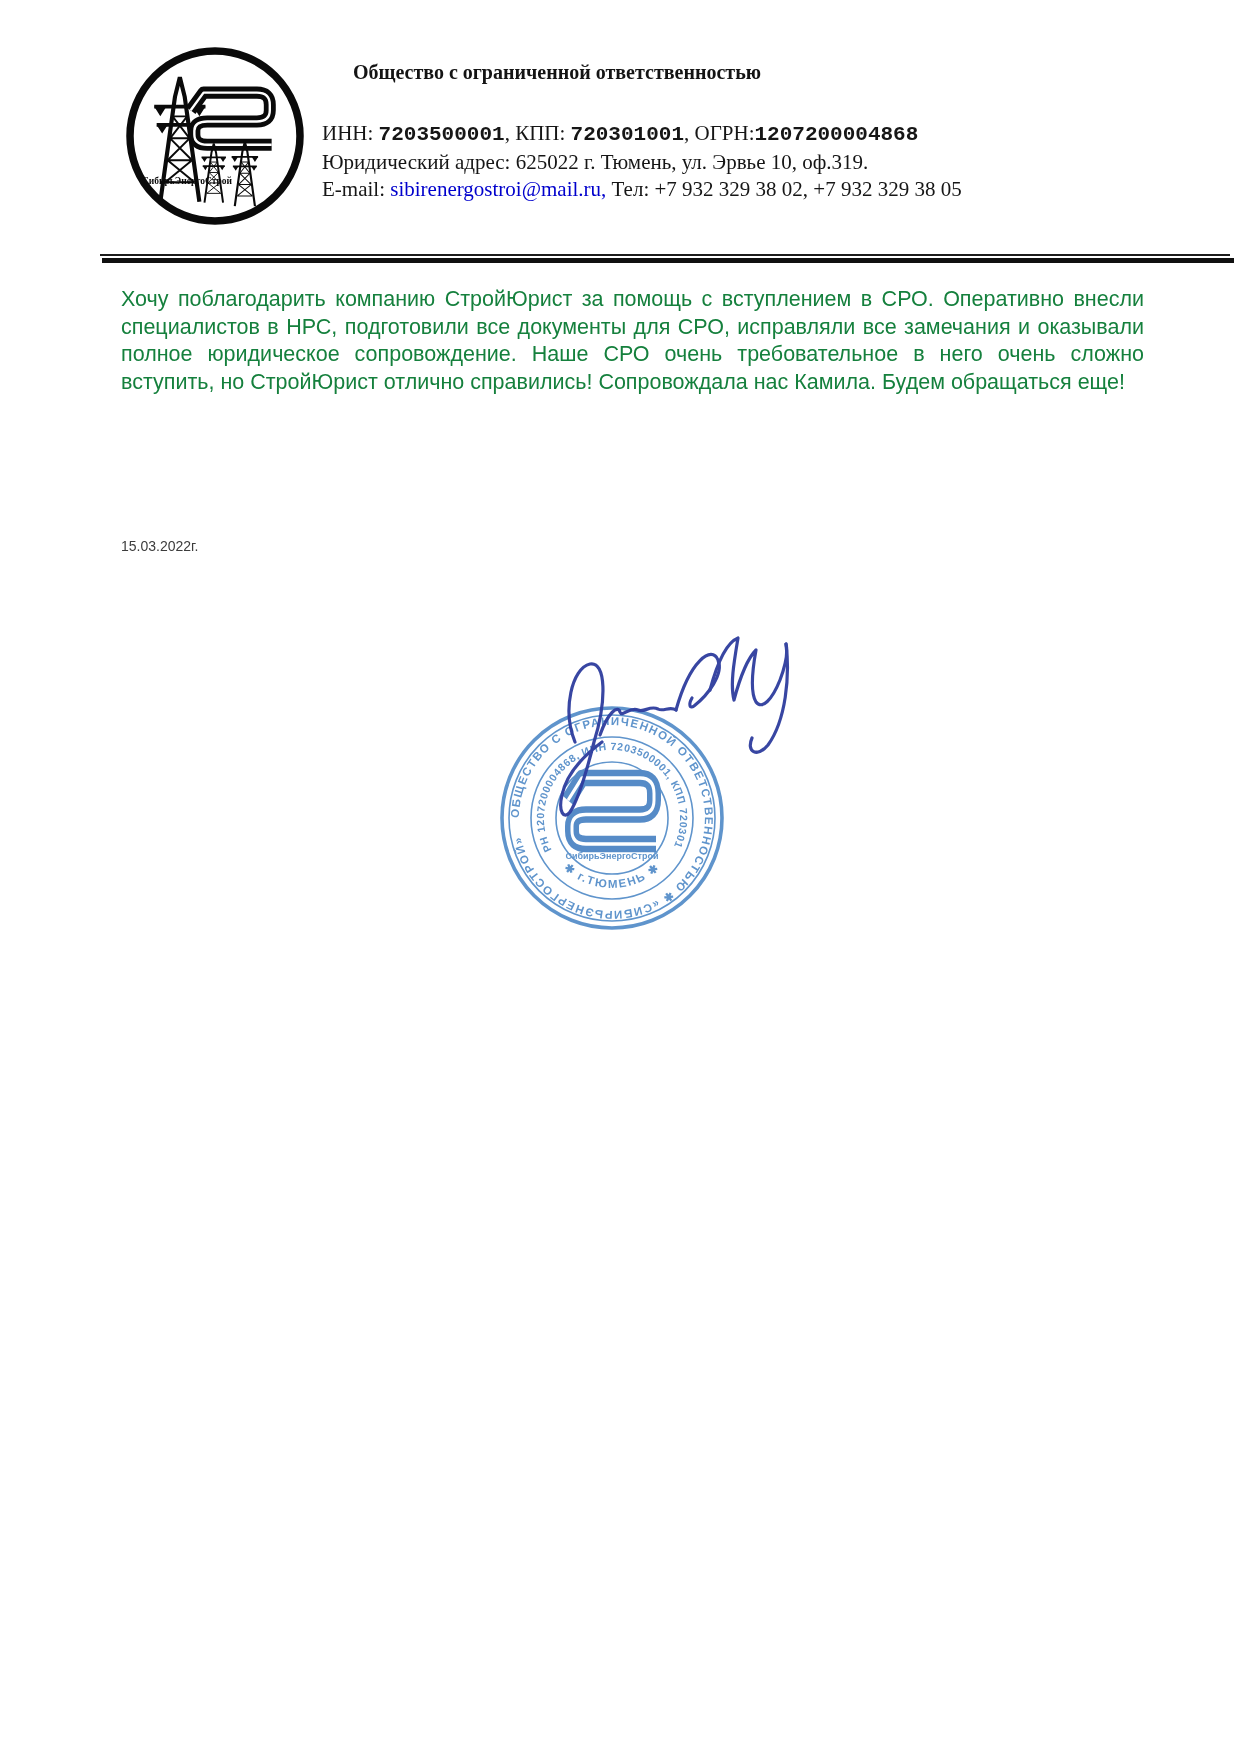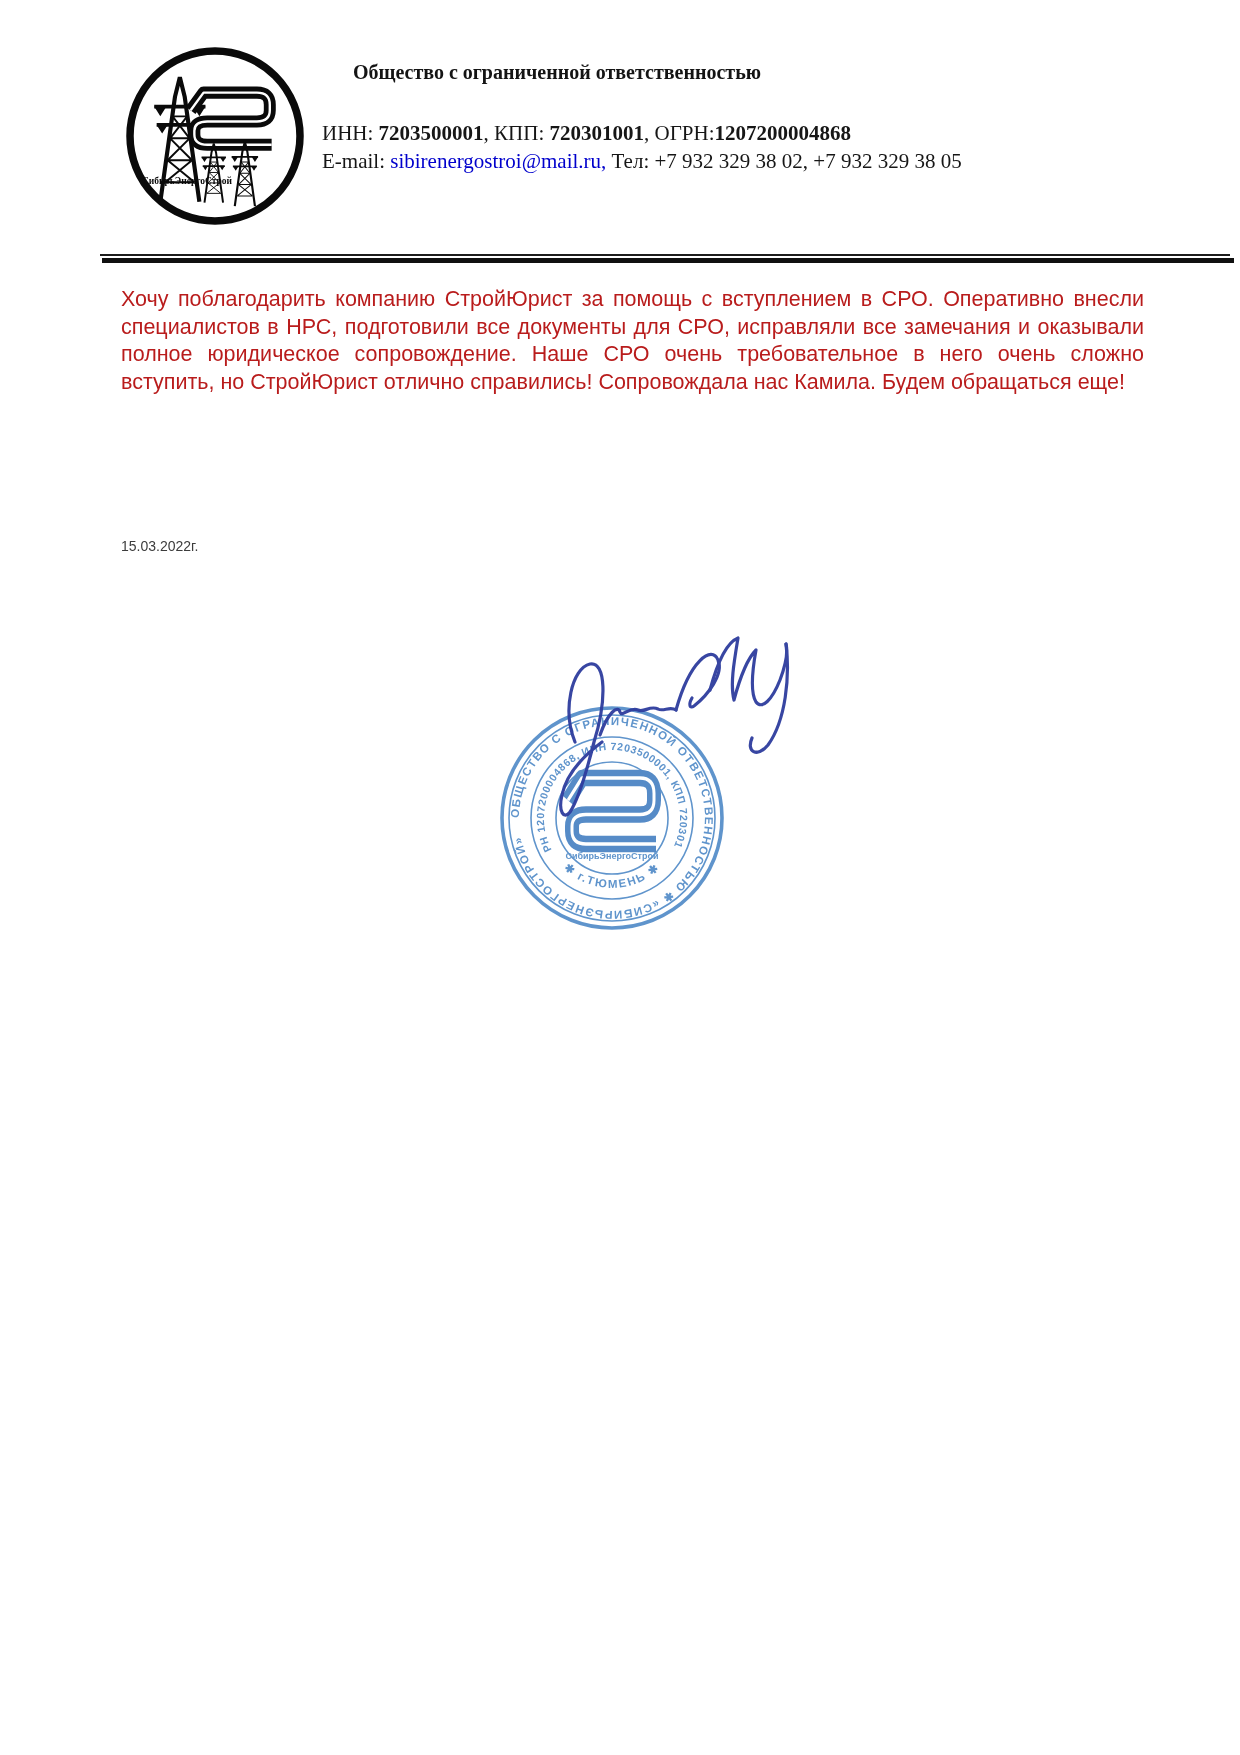--- a/index.html
+++ b/index.html
@@ -4,28 +4,28 @@
 <style>
   html,body{margin:0;padding:0;background:#e8e8e8;}
   .page{position:relative;width:1240px;height:1755px;background:#ffffff;overflow:hidden;
         font-family:"Liberation Serif", serif;}
   
   .logo-svg{position:absolute;left:125px;top:46px;}
   .title-block{position:absolute;left:322px;top:56px;width:470px;text-align:center;
                font-weight:bold;font-size:20px;line-height:33px;color:#141414;}
   .req-block{position:absolute;left:322px;top:120px;width:760px;
              font-size:21px;line-height:27.5px;color:#161616;white-space:nowrap;}
-  .req-block b{font-weight:bold;}
+  .req-block b{font-weight:bold;font-family:Liberation Mono, monospace;}
   .email-link{color:#0000cc;}
   .sep-thin{position:absolute;left:100px;top:254px;width:1130px;height:2px;background:#1d1d1d;}
   .sep-thick{position:absolute;left:102px;top:258px;width:1132px;height:5px;background:#101010;}
   
   .testimonial{position:absolute;left:121px;top:286px;width:1023px;
                font-family:"Liberation Sans", sans-serif;font-size:21.5px;line-height:27.6px;
-               color:#b91c1c;text-align:justify;}
+               color:#15803d;text-align:justify;}
   .doc-date{position:absolute;left:121px;top:538px;
             font-family:"Liberation Sans", sans-serif;font-size:14px;color:#3c3c3c;}
   
   .stamp-svg{position:absolute;left:470px;top:676px;opacity:.88;}
   .sign-svg{position:absolute;left:540px;top:630px;opacity:.95;}
 </style>
 </head>
 <body>
 
 <div class="page">
@@ -54,20 +54,21 @@
     </g>
     <text x="62" y="138" text-anchor="middle" font-family="Liberation Serif, serif" font-size="9.5" font-weight="bold" fill="#0a0a0a">СибирьЭнергоСтрой</text>
   </svg>
 
   <div class="title-block">
     <div>Общество с ограниченной ответственностью</div>
   </div>
 
   <div class="req-block">
     <div><span>ИНН: </span><b>7203500001</b><span>,  КПП: </span><b>720301001</b><span>,  ОГРН:</span><b>1207200004868</b></div>
+    <div>Юридический адрес: 625022 г. Тюмень, ул. Эрвье 10, оф.319.</div>
     <div><span>E-mail: </span><span class="email-link">sibirenergostroi@mail.ru,</span><span> Тел: +7 932 329 38 02, +7 932 329 38 05</span></div>
   </div>
 
   <div class="sep-thin"></div>
   <div class="sep-thick"></div>
 
   <div class="testimonial">Хочу поблагодарить компанию СтройЮрист за помощь с вступлением в СРО. Оперативно внесли специалистов в НРС, подготовили все документы для СРО, исправляли все замечания и оказывали полное юридическое сопровождение. Наше СРО очень требовательное в него очень сложно вступить, но СтройЮрист отлично справились! Сопровождала нас Камила. Будем обращаться еще!</div>
   <div class="doc-date">15.03.2022г.</div>
 
   <svg class="stamp-svg" width="290" height="290">

